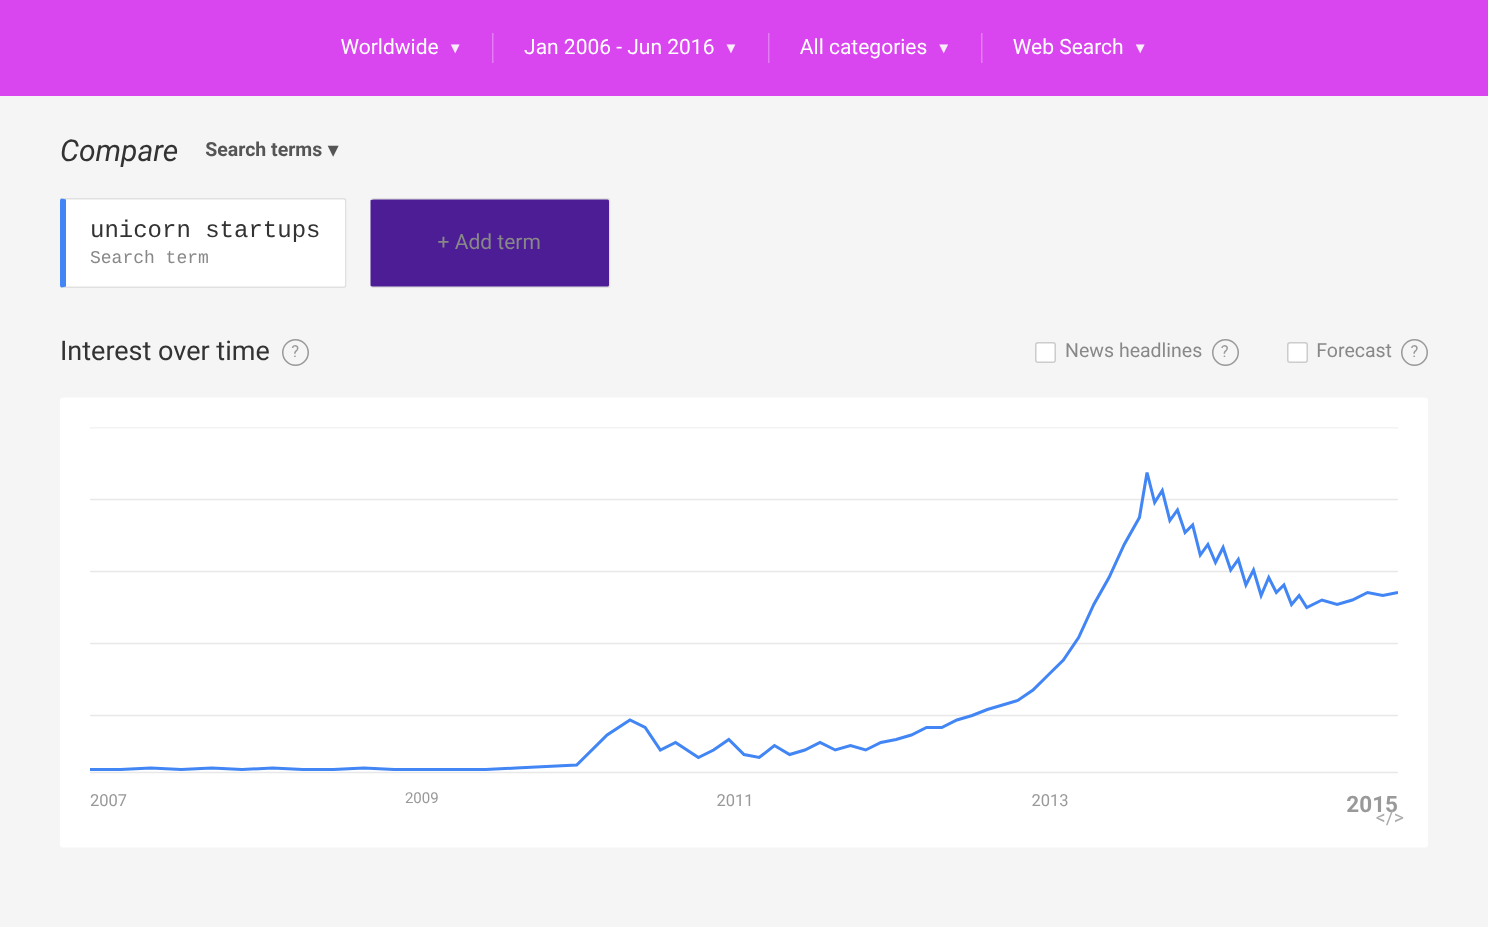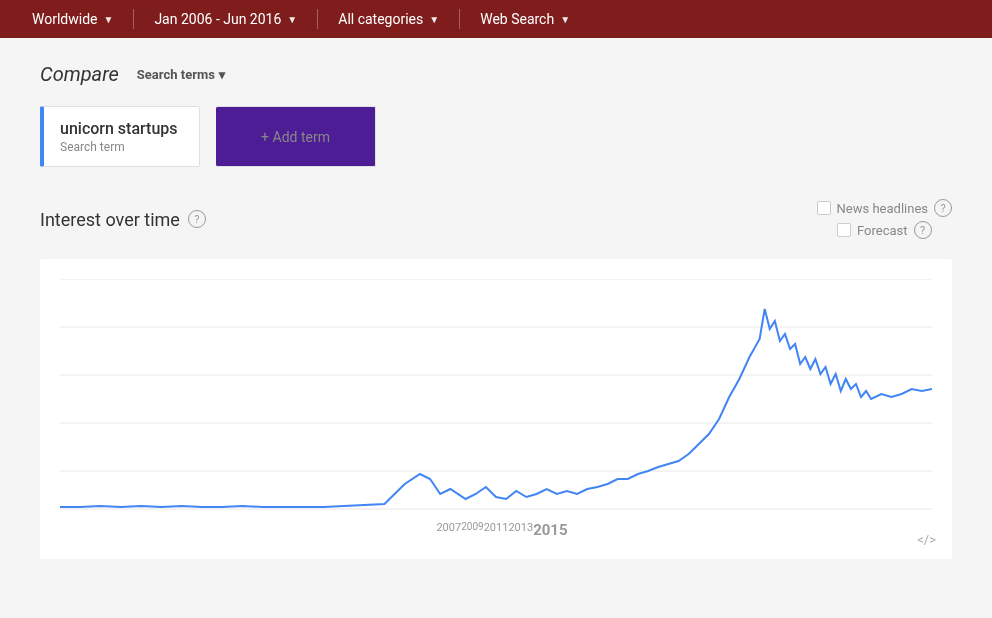--- a/index.html
+++ b/index.html
@@ -1,26 +1,26 @@
 <!DOCTYPE html>
 <html><head>
   <meta charset="utf-8">
   <style>
     * { box-sizing: border-box; margin: 0; padding: 0; }
     body { font-family: 'Roboto', Arial, sans-serif; background: #f5f5f5; color: #333; }
 
     
     .header {
-      background: #7f1d1d;
-      display: flex;
-      align-items: center;
-      justify-content: flex-start;
+      background: #d946ef;
+      display: flex;
+      align-items: center;
+      justify-content: center;
       gap: 8px;
       padding: 0 20px;
-      height: 38px;
+      height: 64px;
     }
     .header-item {
       display: flex;
       align-items: center;
       gap: 6px;
       color: white;
       font-size: 14px;
       padding: 8px 12px;
       border-radius: 4px;
       cursor: pointer;
@@ -74,20 +74,21 @@
       margin-bottom: 32px;
     }
     .term-card {
       background: white;
       border: 1px solid #e0e0e0;
       border-radius: 2px;
       padding: 12px 16px;
       min-width: 160px;
       cursor: pointer;
       border-left: 4px solid #4285f4;
+      font-family: Liberation Mono, monospace;
     }
     .term-card-title {
       font-size: 16px;
       font-weight: 500;
       color: #333;
     }
     .term-card-sub {
       font-size: 12px;
       color: #888;
       margin-top: 2px;
@@ -134,22 +135,21 @@
       display: flex;
       align-items: center;
       justify-content: center;
       font-size: 11px;
       color: #999;
       cursor: pointer;
     }
     .section-controls {
       display: flex;
       align-items: center;
-      gap: 4px;
-      flex-direction: column;
+      gap: 32px;
     }
     .control-item {
       display: flex;
       align-items: center;
       gap: 6px;
       font-size: 13px;
       color: #888;
     }
     .checkbox-box {
       width: 14px;
@@ -339,21 +339,21 @@
           810,115
           820,118
           830,115
           840,110
           850,112
           860,110
         "></polyline>
     </svg>
 
     
-    <div style="display:flex; justify-content:center; padding: 4px 0 0 0; position:absolute; bottom:20px; left:20px; right:8px;">
+    <div style="display:flex; justify-content:space-between; padding: 4px 0 0 0; position:absolute; bottom:20px; left:20px; right:20px;">
       <span style="font-size:11px;color:#999;">2007</span>
       <span style="font-size:10px;color:#999;">2009</span>
       <span style="font-size:11px;color:#999;">2011</span>
       <span style="font-size:11px;color:#999;">2013</span>
       <span style="font-size:15px;color:#999;font-weight:bold;">2015</span>
     </div>
 
     <div class="chart-embed-icon">
       <span>&lt;/&gt;</span>
     </div>

